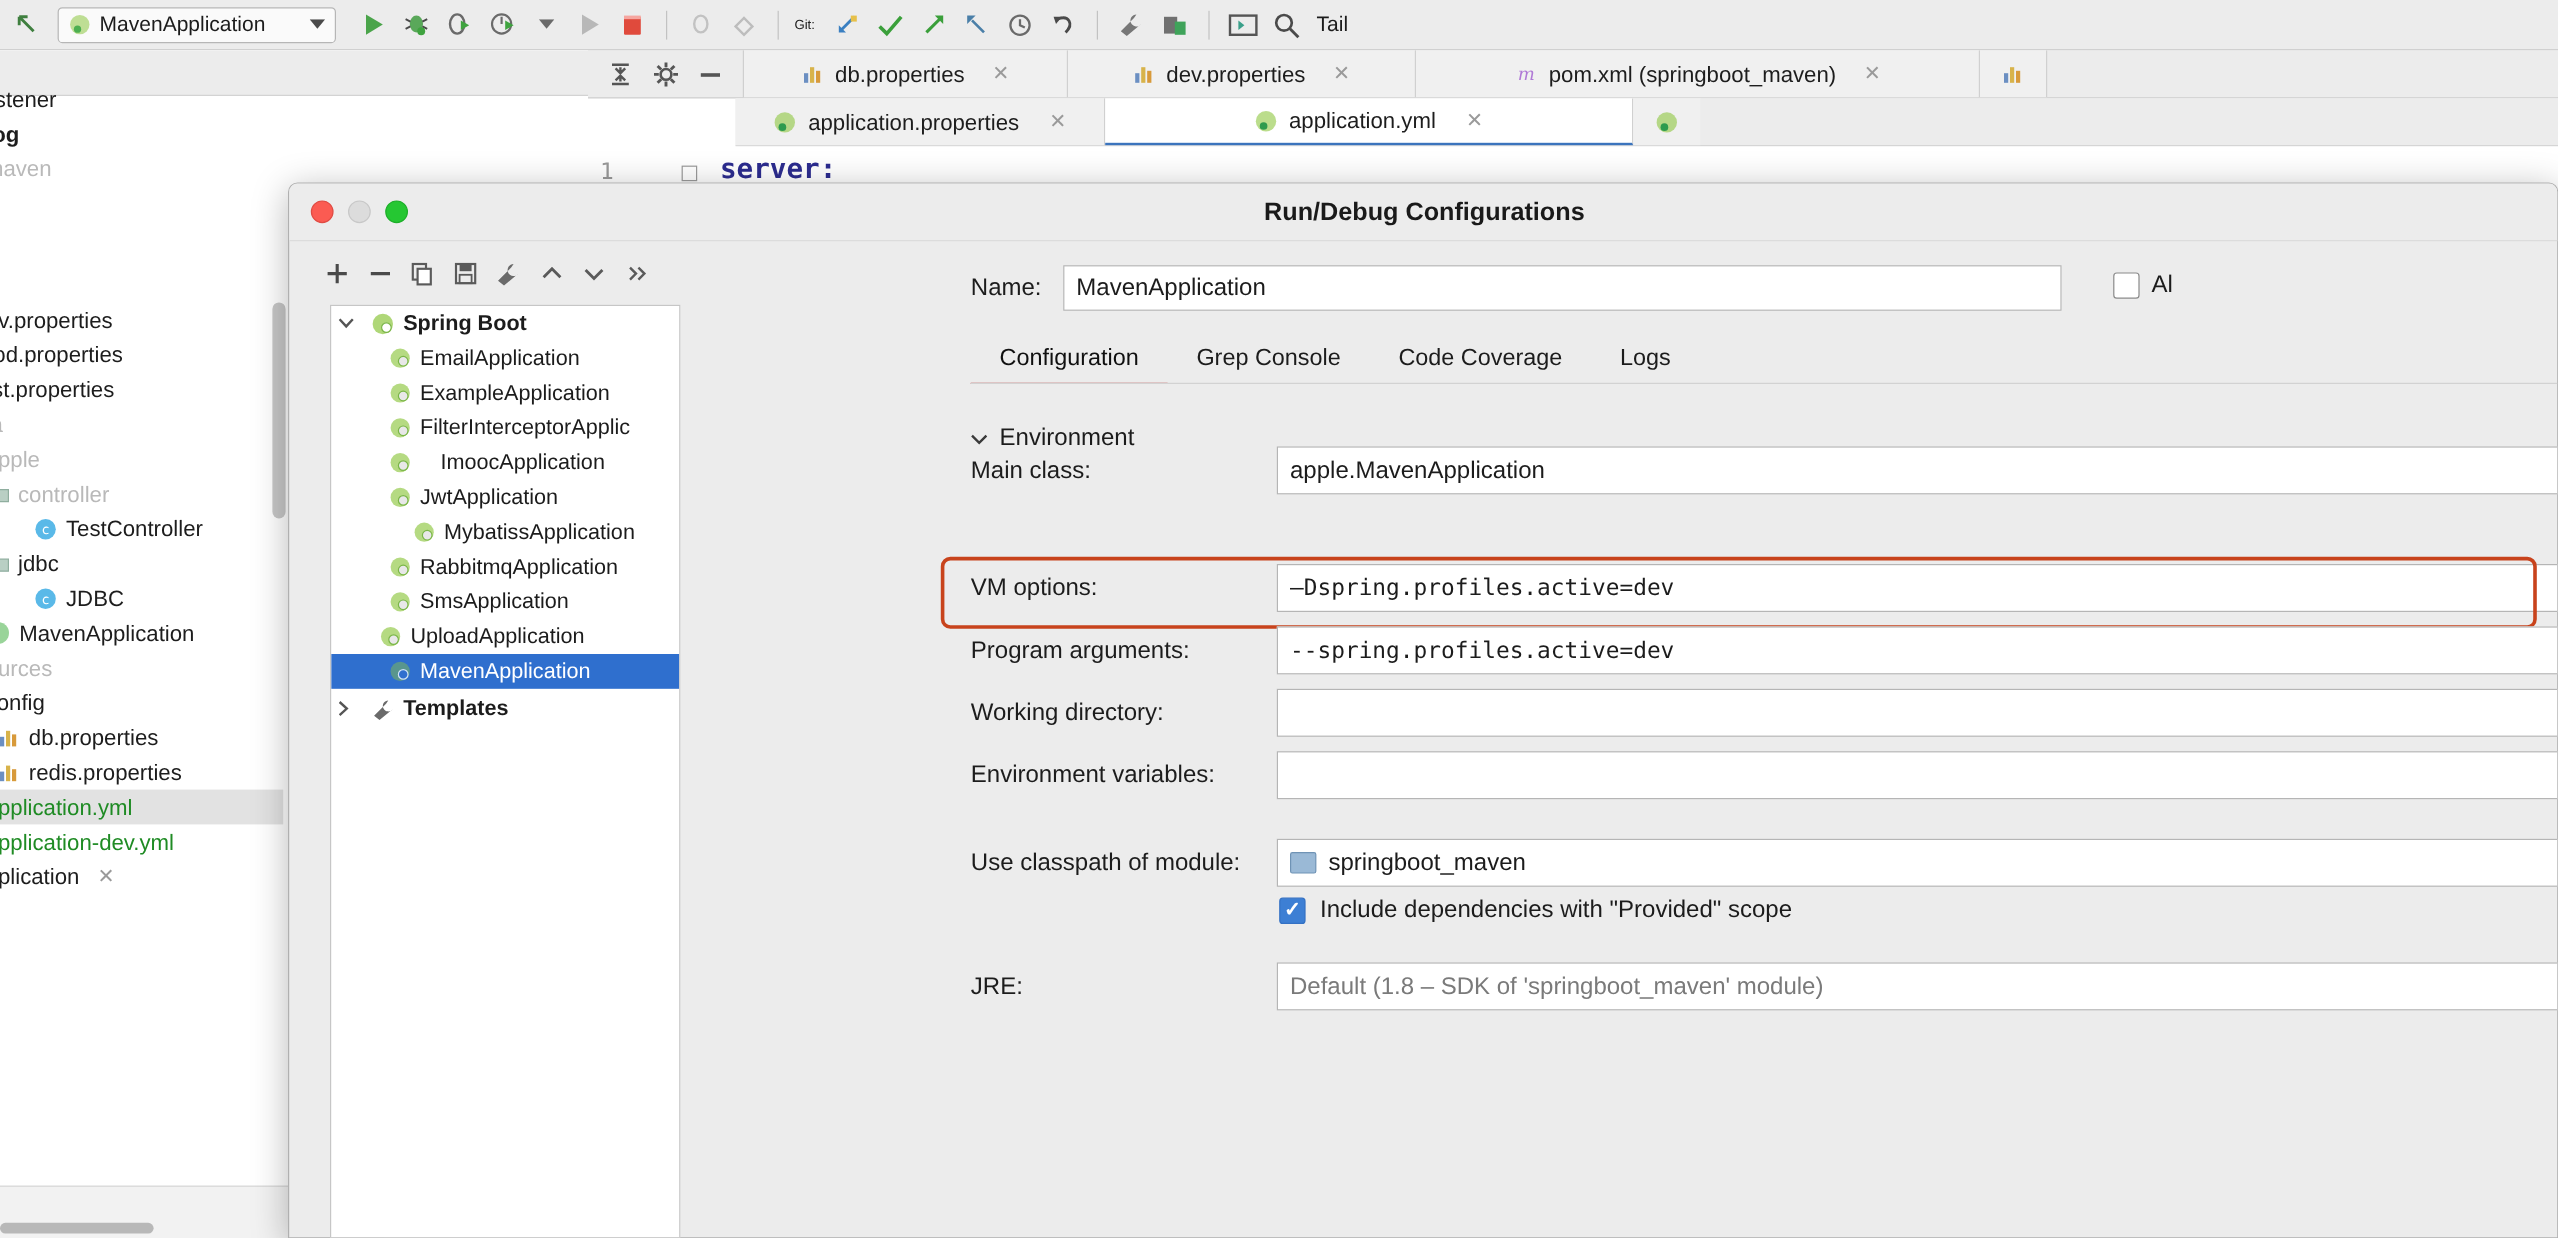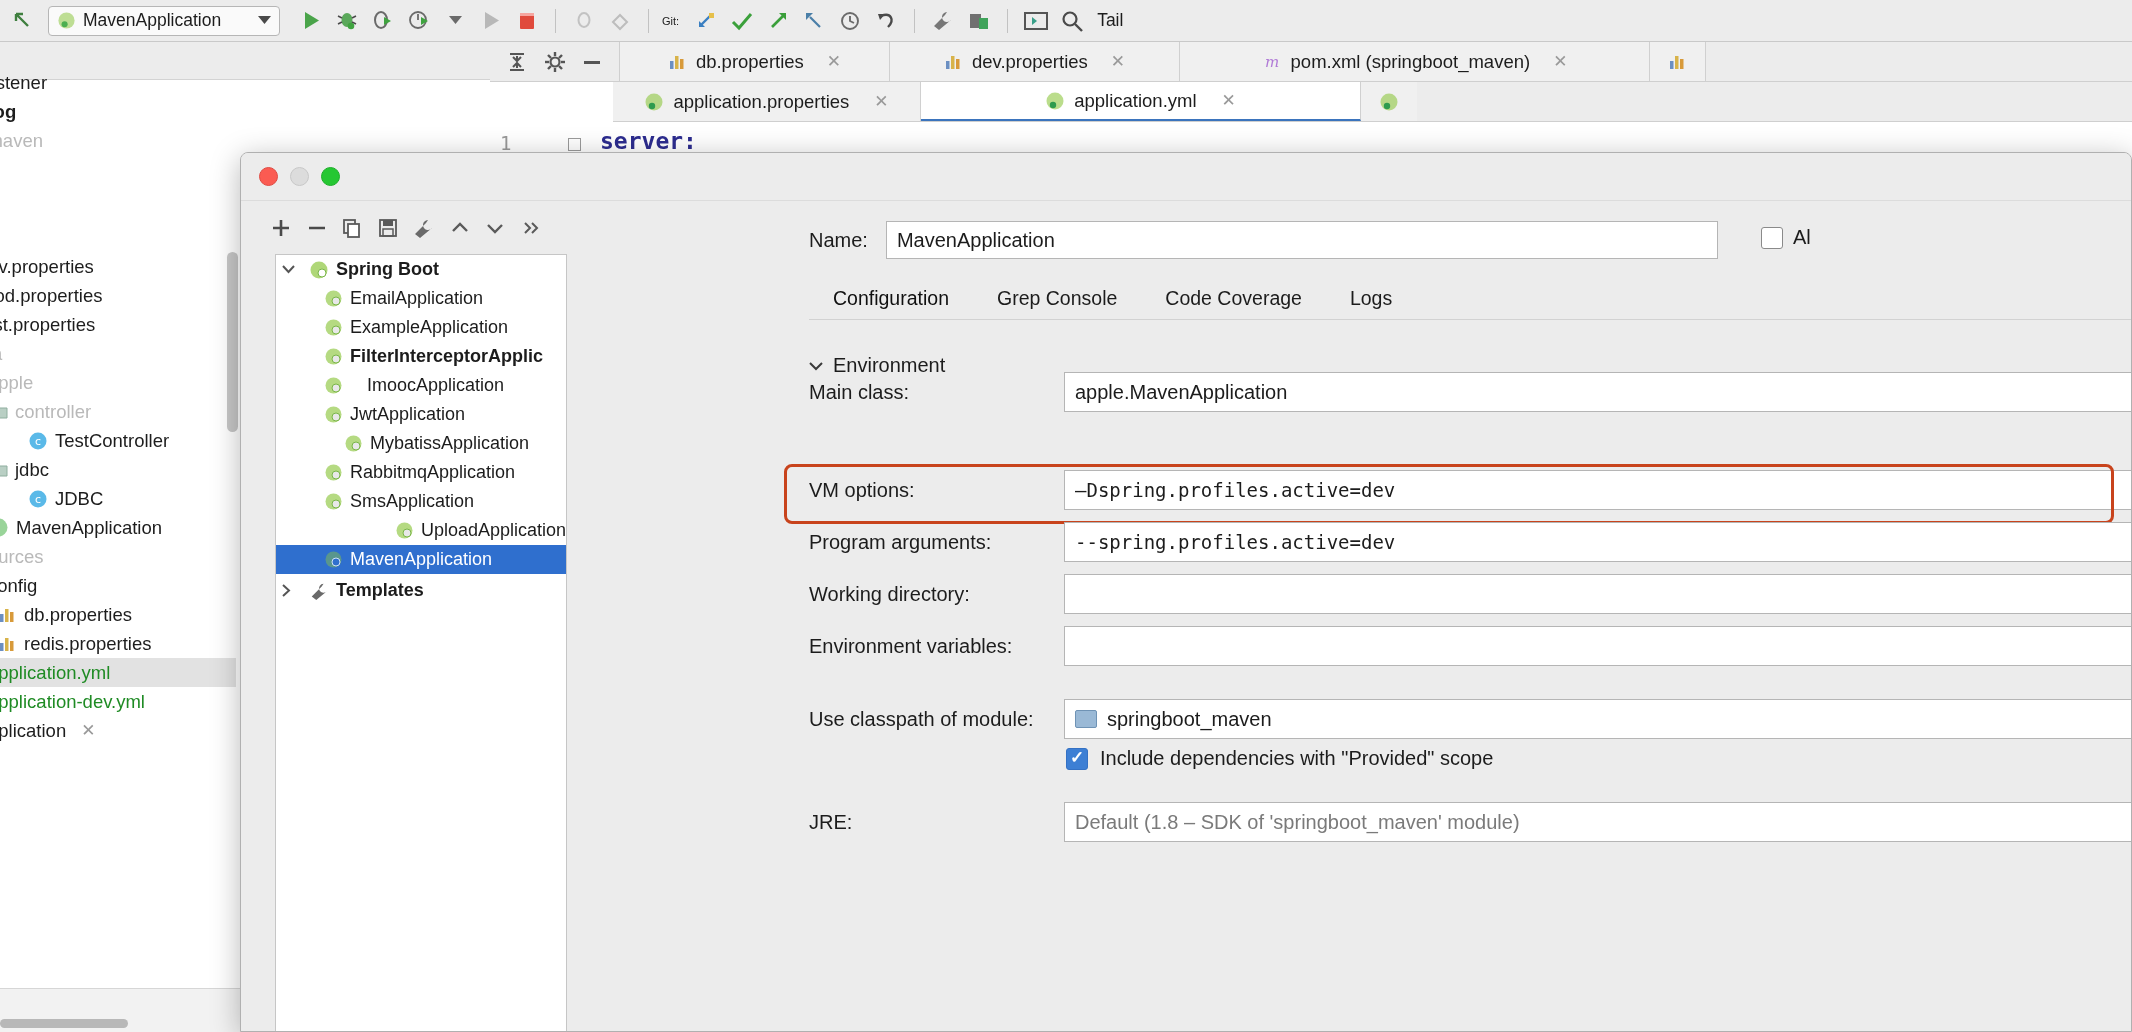--- a/index.html
+++ b/index.html
@@ -495,20 +495,21 @@
 </div>
 
 <div class="dialog">
 
   <div class="dlg-title">
     <div class="traffic">
       <span class="tl r"></span>
       <span class="tl y"></span>
       <span class="tl g"></span>
     </div>
+    <div class="t">Run/Debug Configurations</div>
   </div>
 
   <div class="dlg-left">
     <div class="dlg-lt-toolbar">
       <span class="lt-ic">
         <svg width="22" height="22" viewBox="0 0 22 22">
               <path d="M11 3 L11 19 M3 11 L19 11" stroke="#4a4a4a" stroke-width="2.6"></path>
             </svg>
           </span>
       <span class="lt-ic">
@@ -578,21 +579,21 @@
           </div>
       <div class="cfg-row" style="padding-left:48px;">
         <span class="ic">
           <svg width="19" height="19" viewBox="0 0 19 19">
                 <circle cx="9.5" cy="9.5" r="8" fill="#8dc63f" opacity=".65"></circle>
                 <circle cx="12" cy="12" r="4" fill="#e8e8e8" stroke="#7ab648"></circle>
               </svg>
             </span>
         <span>ExampleApplication</span>
           </div>
-      <div class="cfg-row" style="padding-left:48px;font-weight:bold;">
+      <div class="cfg-row" style="padding-left:48px;">
         <span class="ic">
           <svg width="19" height="19" viewBox="0 0 19 19">
                 <circle cx="9.5" cy="9.5" r="8" fill="#8dc63f" opacity=".65"></circle>
                 <circle cx="12" cy="12" r="4" fill="#e8e8e8" stroke="#7ab648"></circle>
               </svg>
             </span>
         <span>FilterInterceptorApplic</span>
           </div>
       <div class="cfg-row" style="padding-left:48px;gap:24px;">
         <span class="ic">
@@ -632,21 +633,21 @@
           </div>
       <div class="cfg-row" style="padding-left:48px;">
         <span class="ic">
           <svg width="19" height="19" viewBox="0 0 19 19">
                 <circle cx="9.5" cy="9.5" r="8" fill="#8dc63f" opacity=".65"></circle>
                 <circle cx="12" cy="12" r="4" fill="#e8e8e8" stroke="#7ab648"></circle>
               </svg>
             </span>
         <span>SmsApplication</span>
           </div>
-      <div class="cfg-row" style="padding-left:40px;justify-content:flex-end;">
+      <div class="cfg-row" style="padding-left:40px;">
         <span class="ic">
           <svg width="19" height="19" viewBox="0 0 19 19">
                 <circle cx="9.5" cy="9.5" r="8" fill="#8dc63f" opacity=".65"></circle>
                 <circle cx="12" cy="12" r="4" fill="#e8e8e8" stroke="#7ab648"></circle>
               </svg>
             </span>
         <span>UploadApplication</span>
           </div>
       <div class="cfg-row selected" style="padding-left:48px;">
         <span class="ic">

